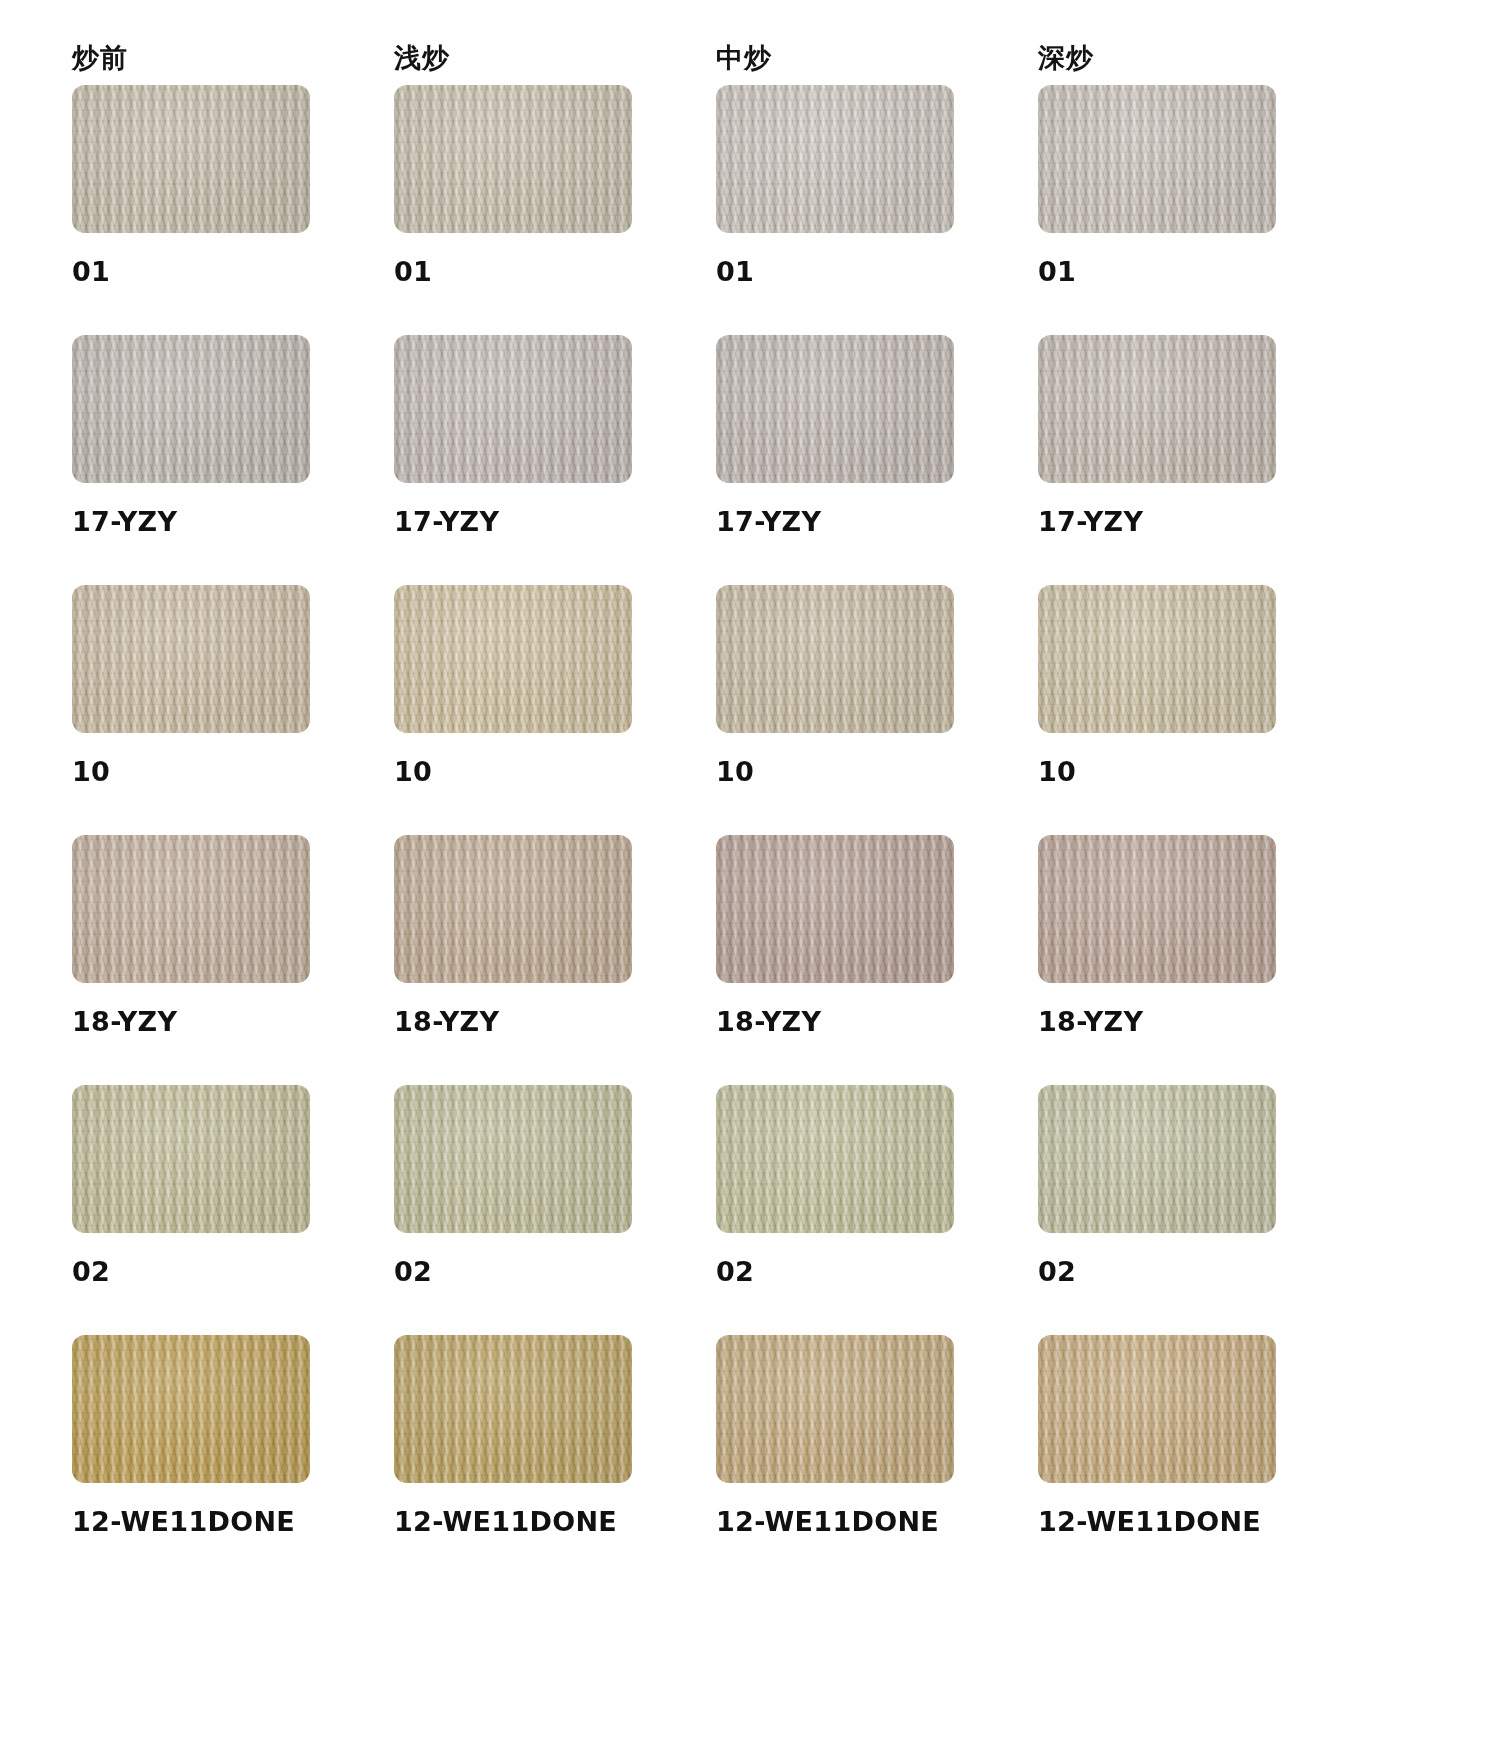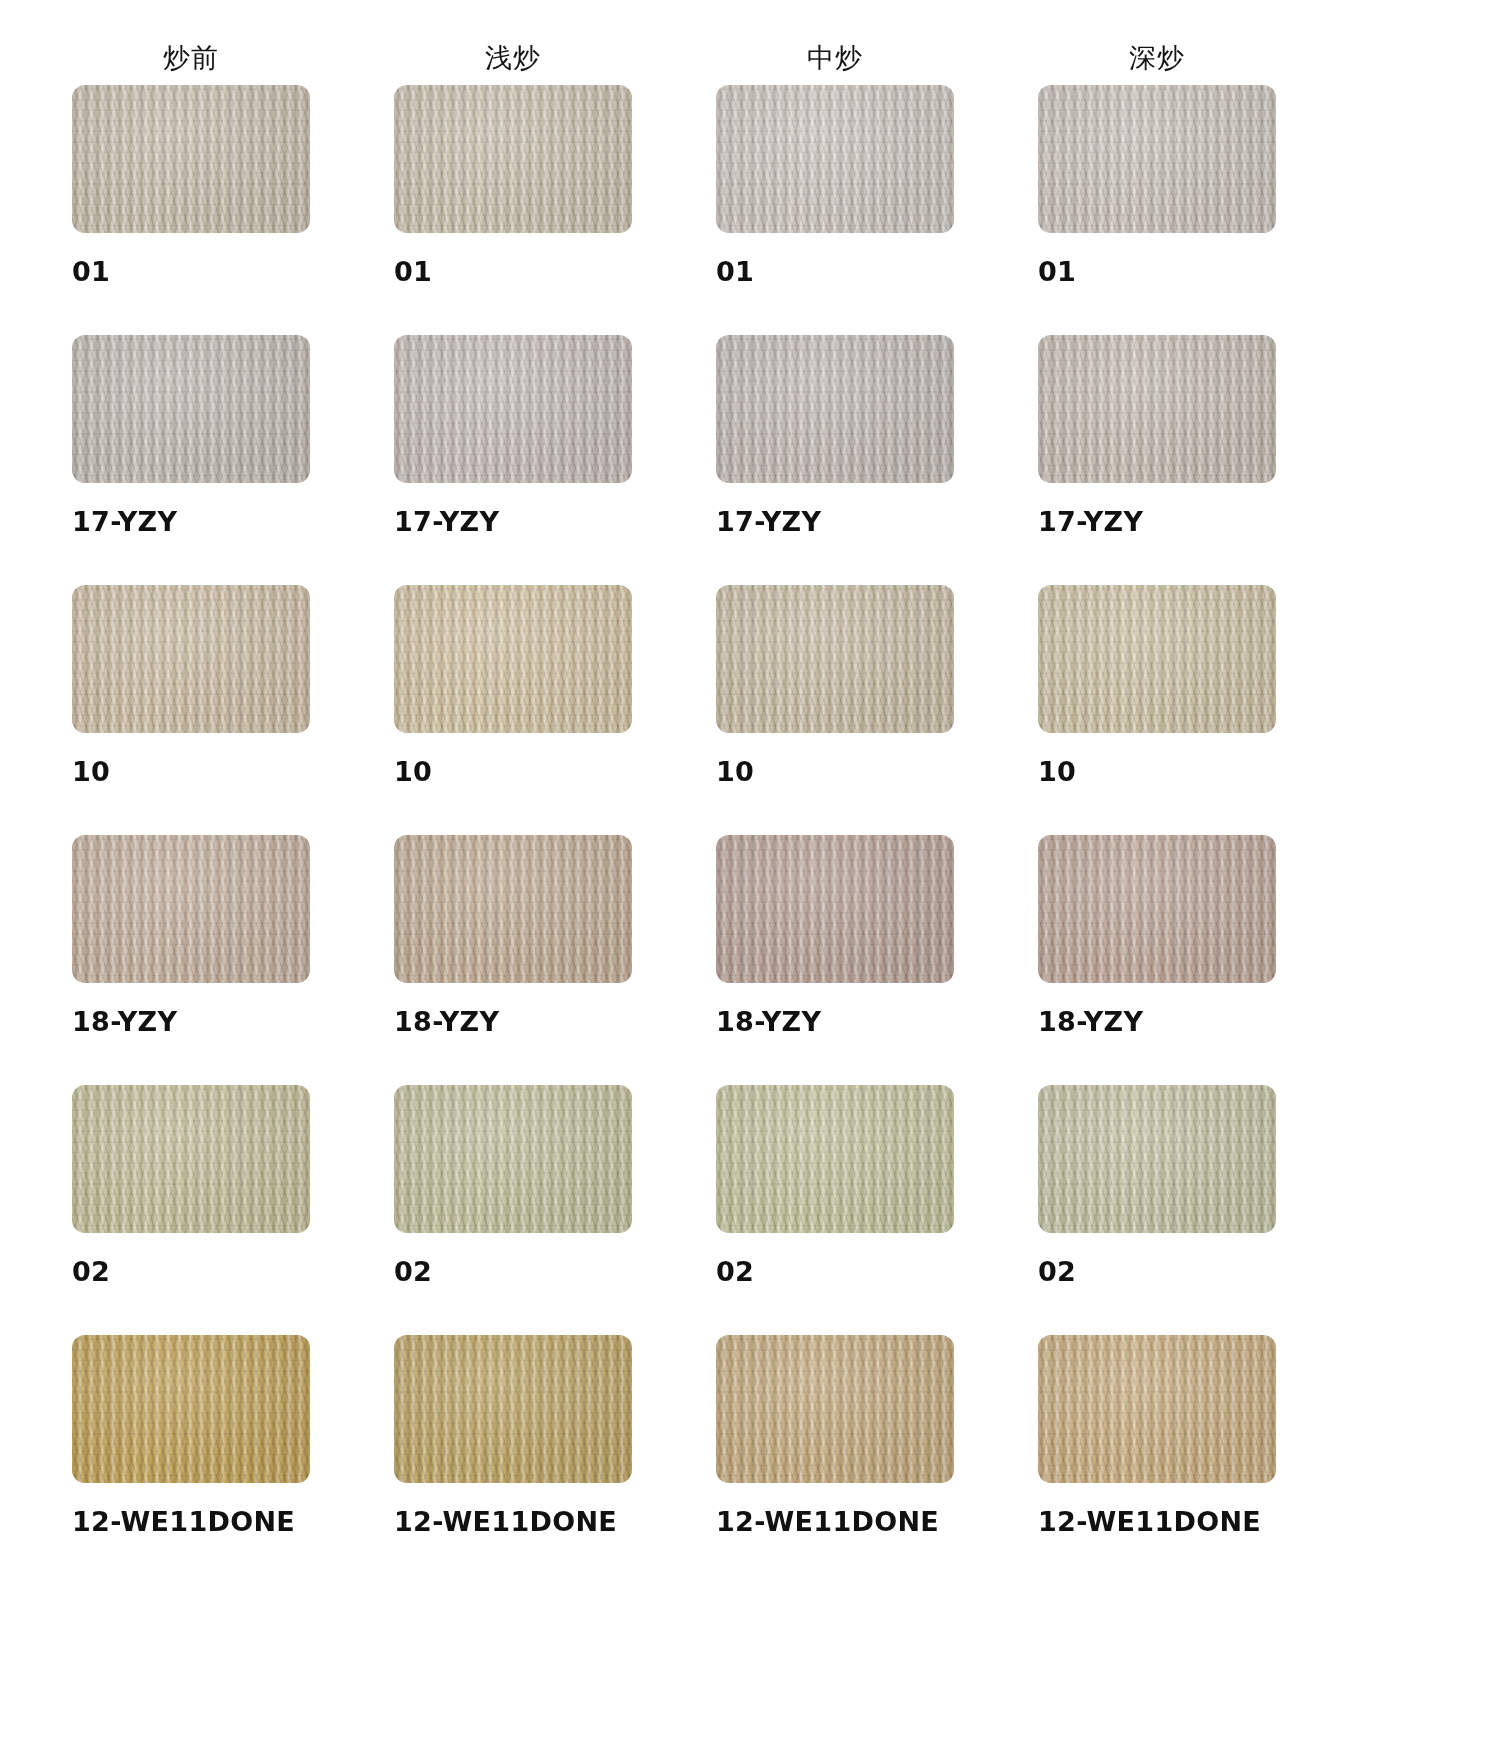--- a/index.html
+++ b/index.html
@@ -27,23 +27,22 @@
   .header-row {
     display: grid;
     grid-template-columns: repeat(4, 322px);
     column-gap: 0px;
     padding-left: 72px;
     padding-top: 44px;
     box-sizing: border-box;
   }
   .header-cell {
     width: 238px;
-    text-align: center;
     font-size: 27px;
-    font-weight: 400;
+    font-weight: 700;
     letter-spacing: 1px;
     line-height: 1;
     color: #141414;
     font-family: "DejaVu Sans", "Liberation Sans", sans-serif;
   }
 
   
   .grid {
     display: grid;
     grid-template-columns: repeat(4, 322px);

